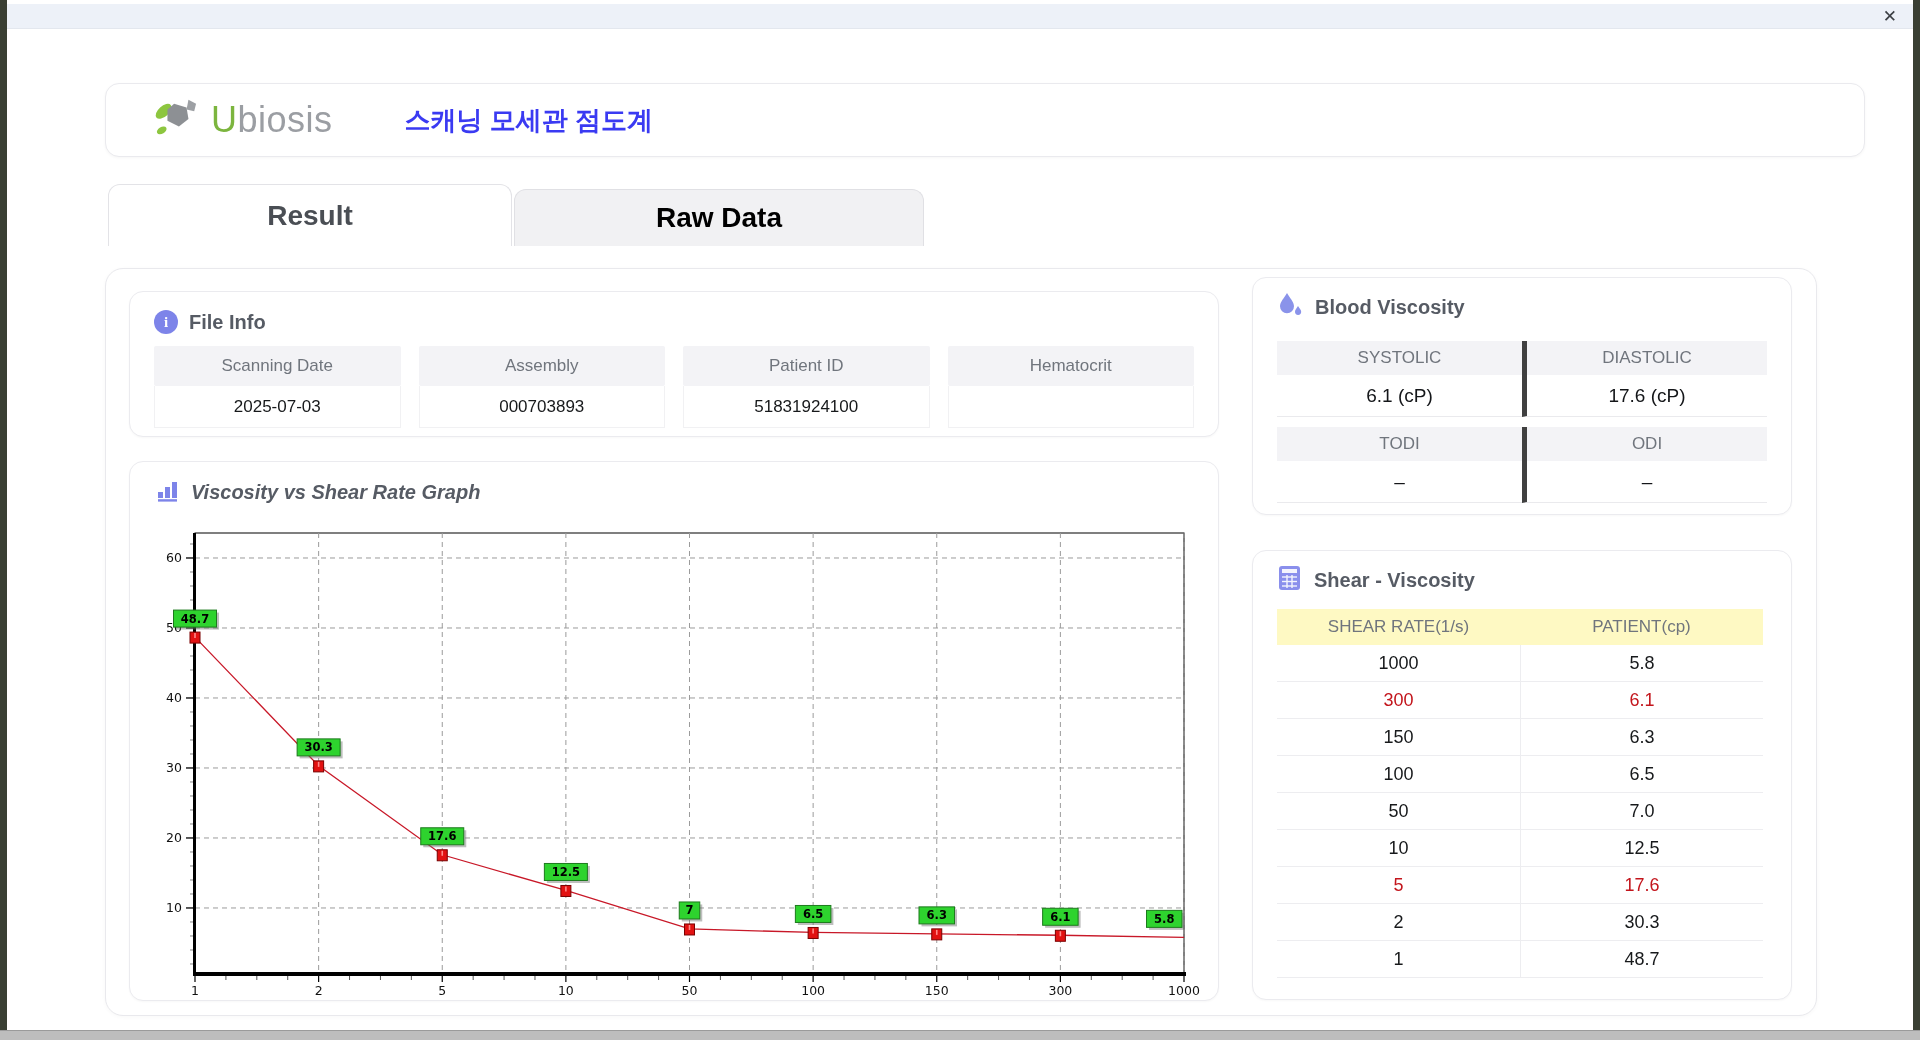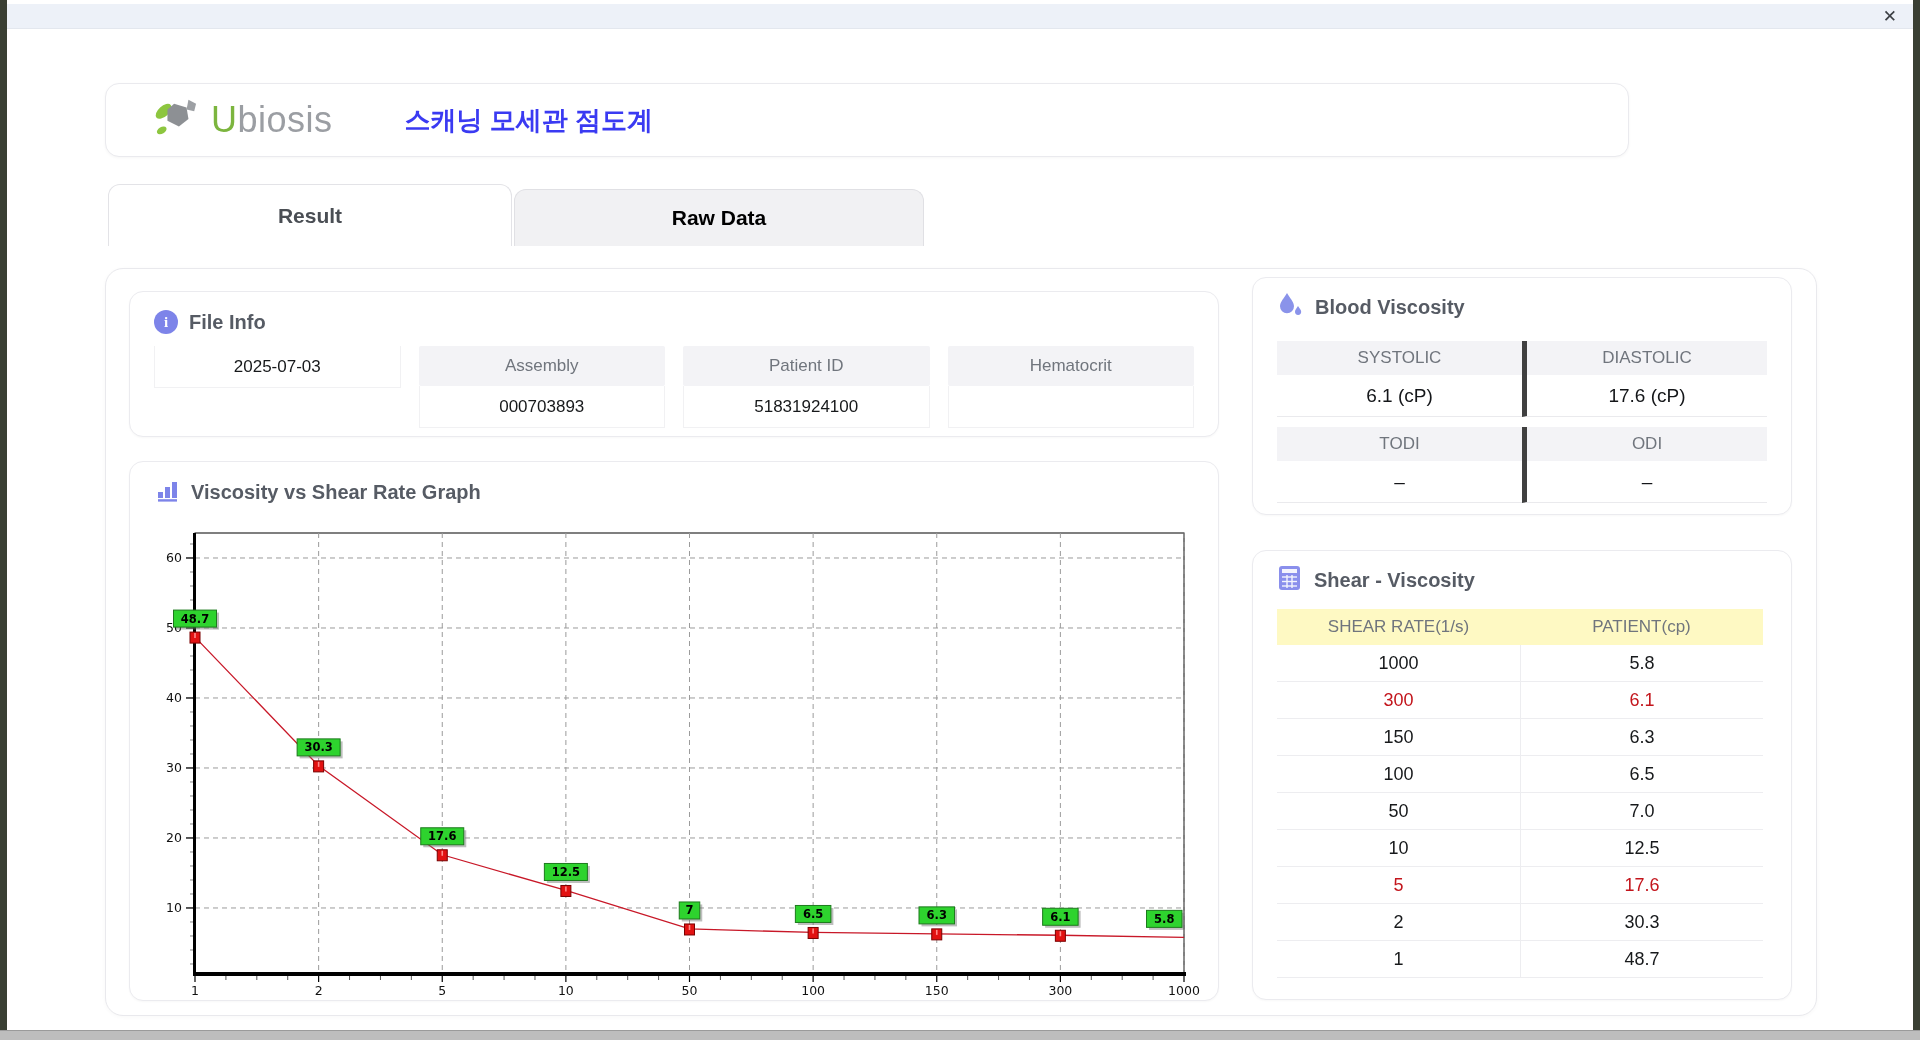--- a/index.html
+++ b/index.html
@@ -3,41 +3,41 @@
 <meta charset="utf-8">
 <style>
   * { margin:0; padding:0; box-sizing:border-box; }
   html,body { width:1920px; height:1040px; overflow:hidden; font-family:"Liberation Sans", sans-serif; }
   .screen { position:relative; width:1920px; height:1040px; background:#3a3f33; }
   .bottom-strip { position:absolute; left:0; top:1030px; width:1920px; height:10px; background:#bdbdbd; border-top:1px solid #9a9a9a; }
   .window { position:absolute; left:7px; top:0; width:1906px; height:1030px; background:#ffffff; }
   .titlebar { position:absolute; left:0; top:4px; width:100%; height:25px; background:#edf1f8; border-bottom:1px solid #e3e7ee; }
   .close-btn { position:absolute; right:16px; top:2px; font-size:17px; color:#3c3f44; cursor:pointer; line-height:21px; }
 
-  .header-card { position:absolute; left:98px; top:83px; width:1524px; height:74px; border:1px solid #eaeaee; border-radius:14px; background:#fff; box-shadow:0 1px 3px rgba(0,0,0,0.04); display:flex; align-items:center; padding-left:47px; }
+  .header-card { position:absolute; left:98px; top:83px; width:1760px; height:74px; border:1px solid #eaeaee; border-radius:14px; background:#fff; box-shadow:0 1px 3px rgba(0,0,0,0.04); display:flex; align-items:center; padding-left:47px; }
   .brand { font-size:36px; letter-spacing:0.5px; margin-left:10px; white-space:nowrap; }
   .brand-u { color:#7cb53e; font-weight:500; }
   .brand-rest { color:#9b9ea3; font-weight:400; }
   .app-title-ko { margin-left:72px; font-size:26px; font-weight:700; color:#3a3af2; }
 
-  .tab { position:absolute; display:flex; align-items:center; justify-content:center; font-size:21px; font-weight:700; border-radius:12px 12px 0 0; cursor:pointer; }
+  .tab { position:absolute; display:flex; align-items:center; justify-content:center; font-size:28px; font-weight:700; border-radius:12px 12px 0 0; cursor:pointer; }
   .tab-result { left:101px; top:184px; width:404px; height:62px; background:#fff; border:1px solid #e3e3e7; border-bottom:none; color:#4a4e54; z-index:3; }
   .tab-raw { left:507px; top:189px; width:410px; height:57px; background:#f1f1f3; border:1px solid #e0e0e4; border-bottom:none; color:#000000; z-index:2; }
 
   .outer-card { position:absolute; left:98px; top:268px; width:1712px; height:748px; background:#fff; border:1px solid #e9e9ed; border-radius:18px; box-shadow:0 1px 4px rgba(0,0,0,0.03); }
 
   .card { position:absolute; background:#fff; border:1px solid #ebebef; border-radius:14px; box-shadow:0 1px 2px rgba(0,0,0,0.03); }
   .card-title { display:flex; align-items:center; gap:11px; }
   .card-title h2 { font-size:20px; font-weight:700; color:#565b64; }
 
   .file-card  { left:23px;  top:22px;  width:1090px; height:146px; padding:18px 24px 0 24px; }
   .graph-card { left:23px;  top:192px; width:1090px; height:540px; padding:16px 0 0 0; }
   .blood-card { left:1146px; top:8px;  width:540px;  height:238px; padding:14px 24px 12px 24px; }
   .shear-card { left:1146px; top:281px; width:540px; height:450px; padding:14px 28px 0 24px; }
-  .graph-card .card-title { padding-left:26px; }
+  .graph-card .card-title { padding-left:26px;font-style:italic; }
 
   .info-circle { width:24px; height:24px; border-radius:50%; background:#7d84e9; color:#fff; font-size:15px; font-weight:700; display:flex; align-items:center; justify-content:center; font-family:"Liberation Serif", serif; }
 
   .file-grid { display:grid; grid-template-columns:repeat(4,1fr); column-gap:18px; margin-top:12px; }
   .fi-head { height:40px; background:#f3f3f6; color:#70757d; font-size:17px; display:flex; align-items:center; justify-content:center; border-radius:2px; }
   .fi-val  { height:42px; color:#17191b; font-size:17px; display:flex; align-items:center; justify-content:center; border:1px solid #f1f1f3; border-top:none; }
 
   .bv-table { margin-top:18px; }
   .bv-row { display:grid; grid-template-columns:1fr 1fr; }
   .bv-head { height:34px; background:#f3f3f6; color:#70757d; font-size:17px; display:flex; align-items:center; justify-content:center; }
@@ -84,20 +84,21 @@
 
     <div class="outer-card">
 
       <section class="card file-card">
         <div class="card-title">
           <span class="info-circle">i</span>
           <h2>File Info</h2>
         </div>
         <div class="file-grid">
           <div>
+            <div class="fi-head">Scanning Date</div>
             <div class="fi-val">2025-07-03</div>
           </div>
           <div>
             <div class="fi-head">Assembly</div>
             <div class="fi-val">000703893</div>
           </div>
           <div>
             <div class="fi-head">Patient ID</div>
             <div class="fi-val">51831924100</div>
           </div>

